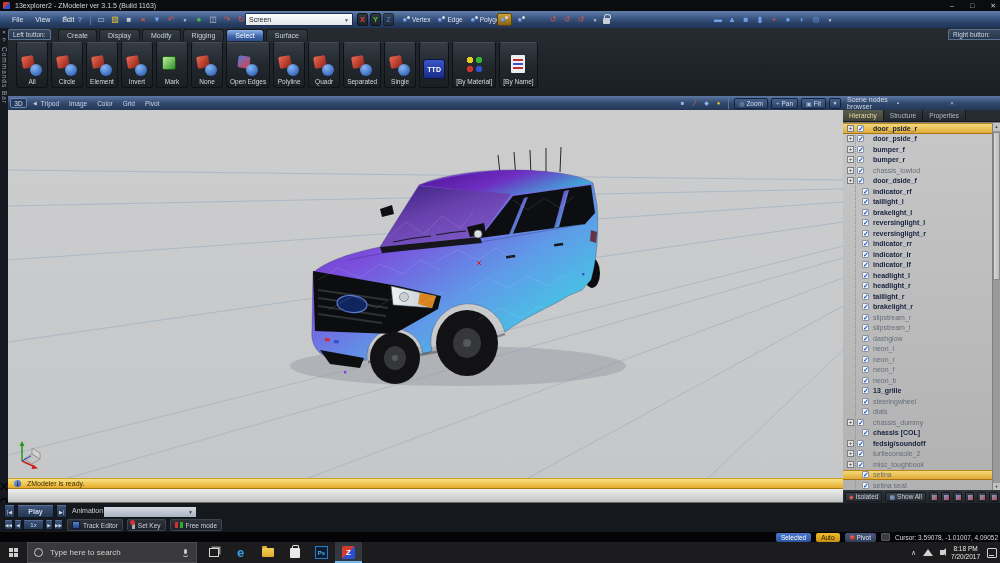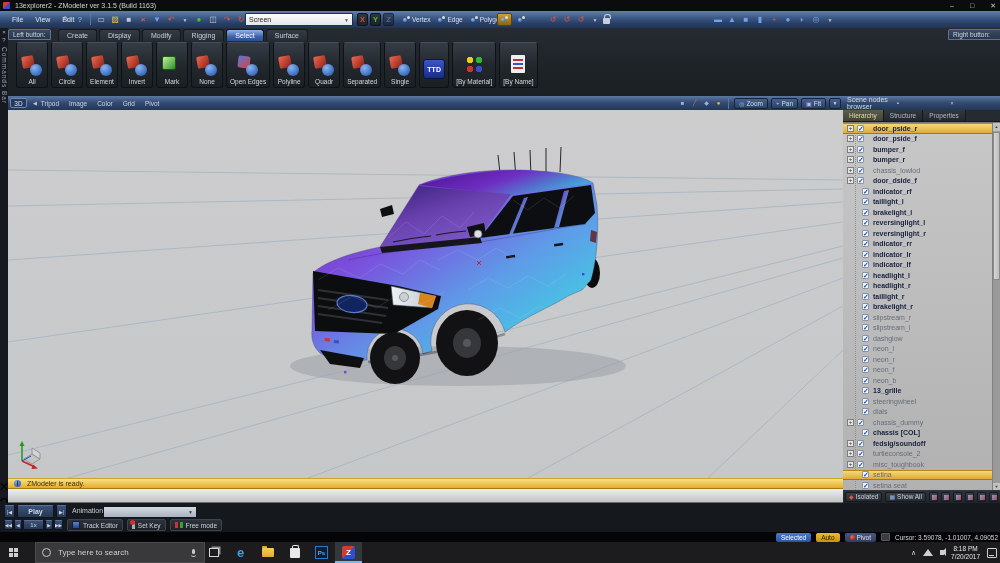--- a/index.html
+++ b/index.html
@@ -168,21 +168,21 @@
   .sr-piv{background:linear-gradient(#49597e,#303e5c);color:#dfe5ef;}
   .reddot{width:5px;height:5px;border-radius:50%;background:radial-gradient(circle at 35% 30%,#f26a5a,#a81408);}
   .sr-ic{width:9px;height:8px;background:#3a3d42;border:1px solid #57595e;border-radius:1px;}
   .cursor-txt{font-size:6.5px;color:#d2d6de;}
 
   
   .taskbar{position:absolute;left:0;top:542px;width:1000px;height:21px;background:#1c1c1e;}
   .startbtn{position:absolute;left:0;top:0;width:26px;height:21px;display:flex;align-items:center;justify-content:center;}
   .winlogo{width:9px;height:9px;display:grid;grid-template-columns:4px 4px;grid-template-rows:4px 4px;gap:1px;}
   .winlogo b{background:#cfcfcf;}
-  .searchbox{position:absolute;left:35px;top:0;width:170px;height:21px;background:#39393b;border:1px solid #4b4b4d;
+  .searchbox{position:absolute;left:27px;top:0;width:170px;height:21px;background:#39393b;border:1px solid #4b4b4d;
     display:flex;align-items:center;}
   .ring{width:9px;height:9px;border:1.4px solid #c8c8c8;border-radius:50%;margin-left:6px;}
   .searchbox .ph{font-size:8px;color:#cfcfcf;margin-left:7px;flex:1;}
   .mic{width:5px;height:8px;position:relative;margin-right:8px;}
   .mic::before{content:"";position:absolute;left:1px;top:0;width:3px;height:5px;background:#c8c8c8;border-radius:2px;}
   .mic::after{content:"";position:absolute;left:0;top:5.5px;width:5px;height:2px;border-bottom:1px solid #c8c8c8;border-radius:0 0 3px 3px;}
   #tb-apps{position:absolute;left:200px;top:0;height:21px;display:flex;}
   .tbapp{width:27px;height:21px;display:flex;align-items:center;justify-content:center;position:relative;}
   .tbapp.active{background:#33383f;box-shadow:inset 0 -2px 0 #76b9ed;}
   .i-tv{width:10px;height:9px;border:1.3px solid #d6d6d6;box-shadow:2px -2px 0 -0.5px #8f8f8f;}

